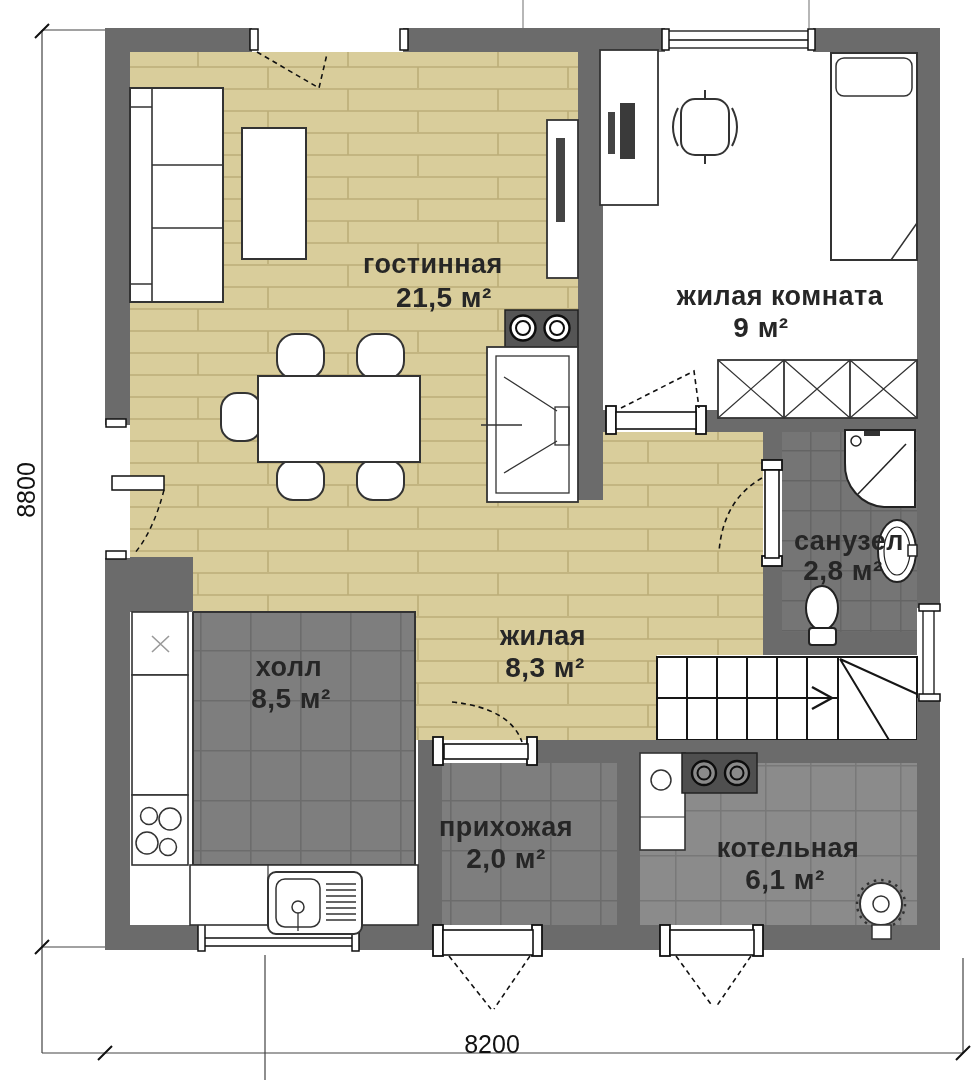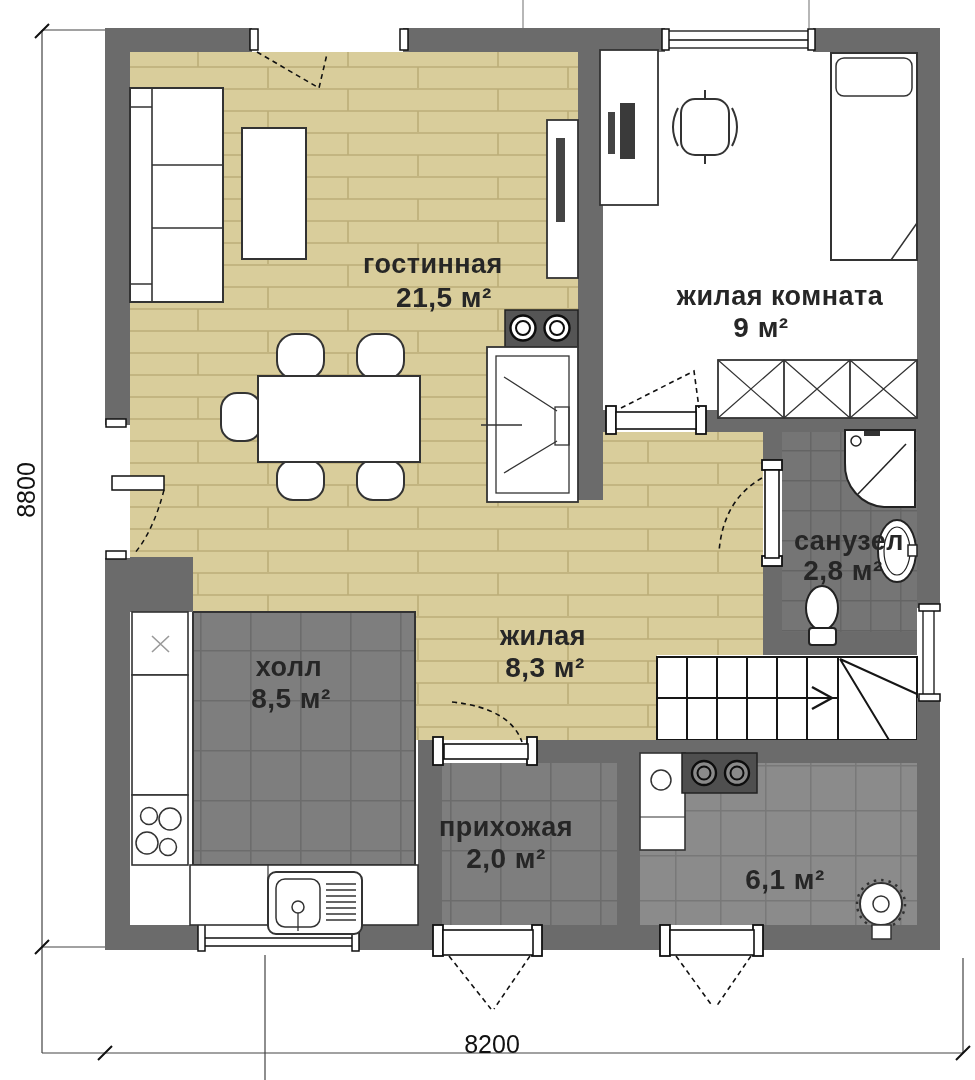--- a/index.html
+++ b/index.html
@@ -285,17 +285,18 @@
 
   <div class="rlabel" style="left:543px;top:636px">жилая</div>
   <div class="rlabel area" style="left:545px;top:668px">8,3 м²</div>
 
   <div class="rlabel" style="left:289px;top:667px">холл</div>
   <div class="rlabel area" style="left:291px;top:699px">8,5 м²</div>
 
   <div class="rlabel" style="left:506px;top:827px">прихожая</div>
   <div class="rlabel area" style="left:506px;top:859px">2,0 м²</div>
 
+  <div class="rlabel" style="left:788px;top:848px">котельная</div>
   <div class="rlabel area" style="left:785px;top:880px">6,1 м²</div>
 
   <div class="dim vert" style="left:26px;top:490px">8800</div>
   <div class="dim" style="left:492px;top:1044px">8200</div>
 </div>
 
 </body></html>

